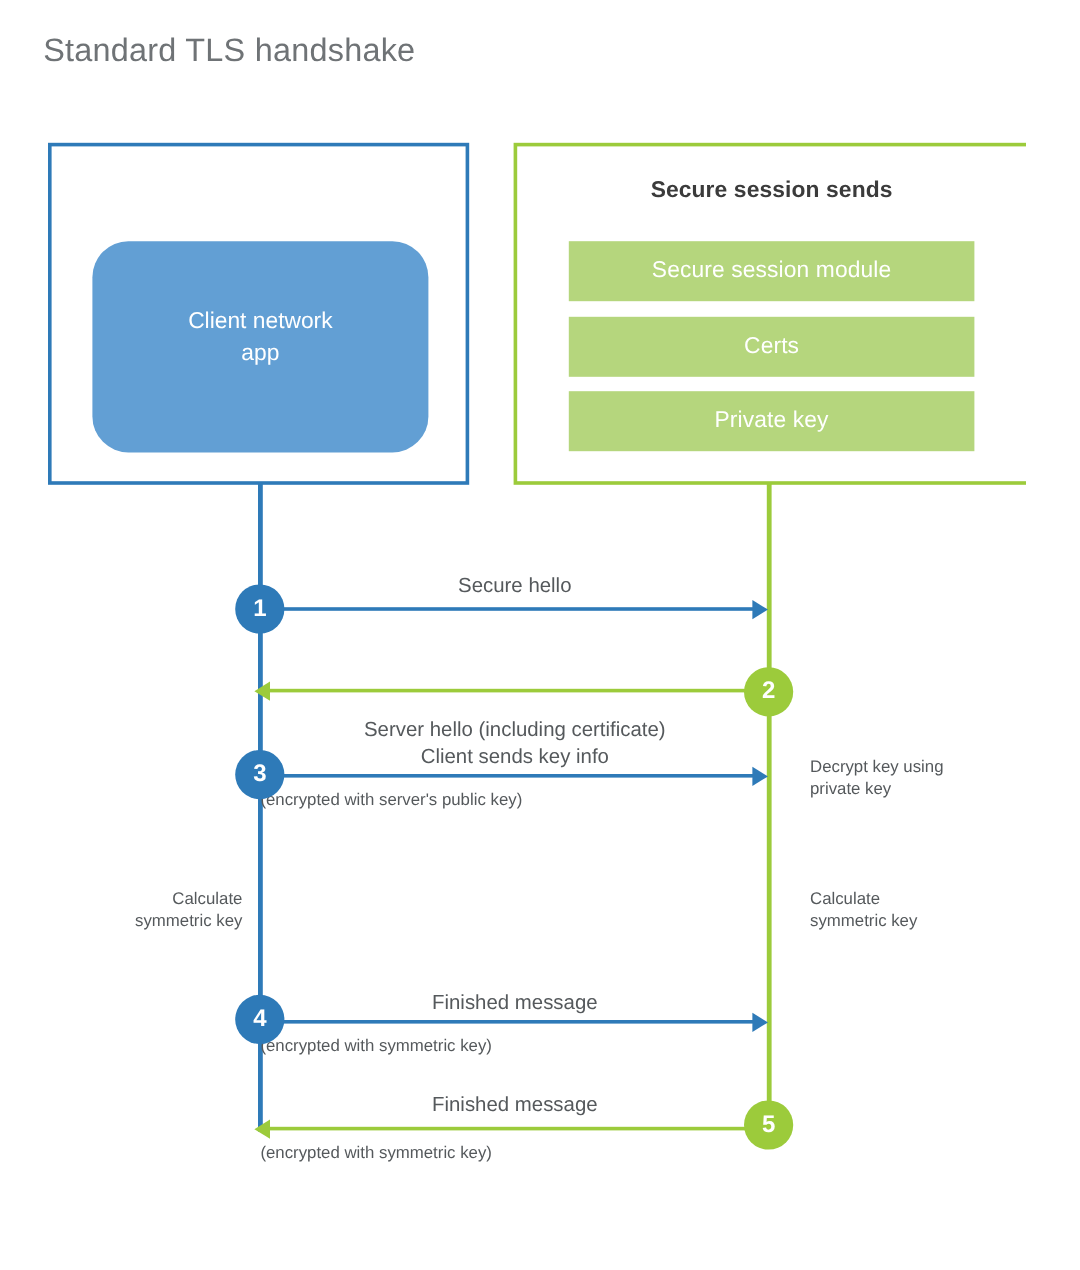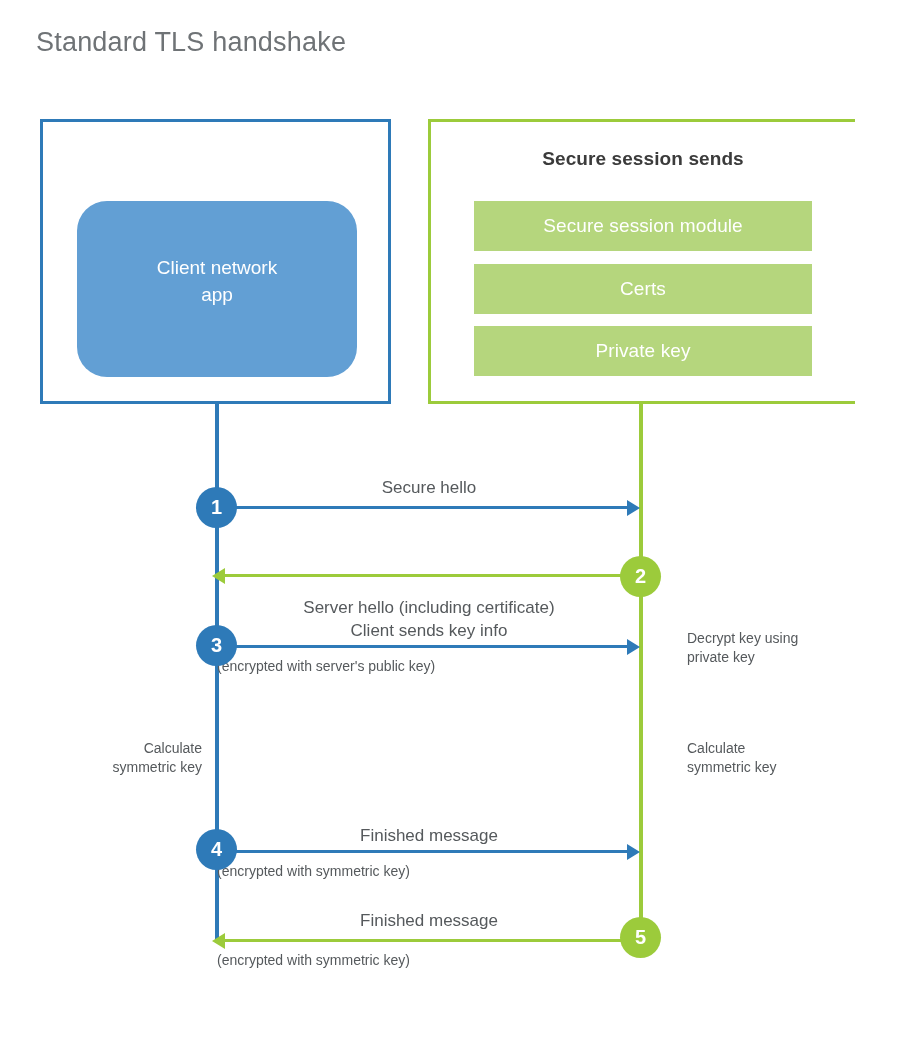--- a/index.html
+++ b/index.html
@@ -190,21 +190,21 @@
 
   
   .side-note {
     position: absolute;
     font-size: 14px;
     line-height: 19px;
     color: #55595c;
     white-space: pre-line;
   }
   .side-note.left-side  { text-align: right; }
-  .side-note.right-side { text-align: left; margin-left: 12px; }
+  .side-note.right-side { text-align: left; }
 </style>
 </head>
 <body>
 
 <div id="canvas">
 
   <div id="page-title">Standard TLS handshake</div>
 
   <div class="party-box" id="client-box">
     <div id="client-app-block">

